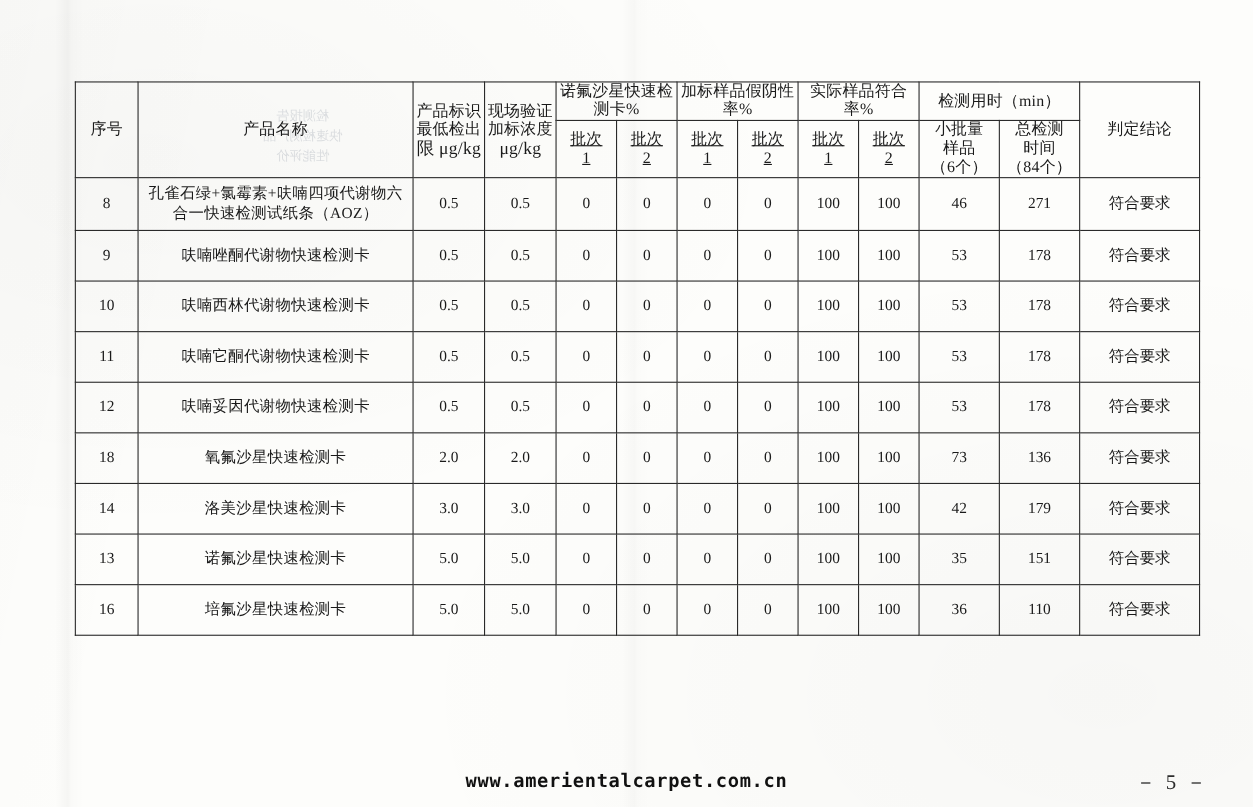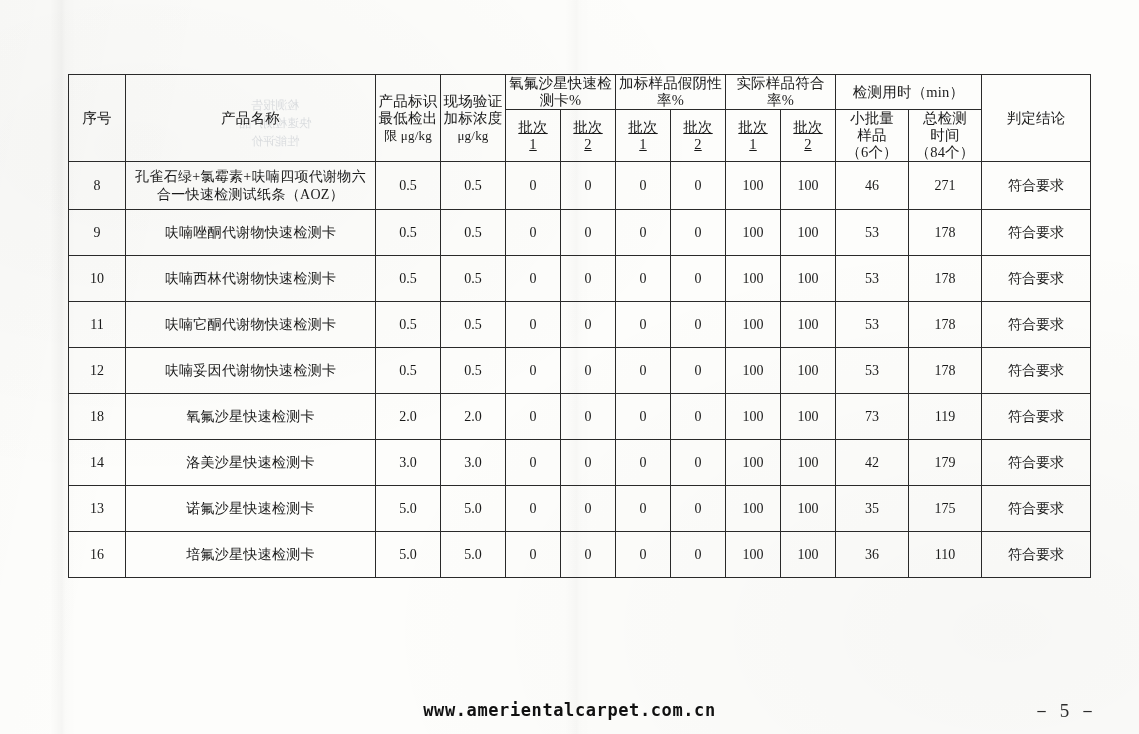--- a/index.html
+++ b/index.html
@@ -94,21 +94,21 @@
   }
   td.numcell, td.idx, td.res {
     font-family: "Liberation Serif", serif;
   }
   td.name {
     font-size: 14.5px;
     line-height: 20px;
     letter-spacing: .3px;
   }
   th .unit {
-    font-size: 13px;
+    font-size: 16px;
   }
   th.batch {
     font-size: 14px;
     line-height: 17px;
     text-decoration: underline;
   }
   th.sub {
     font-size: 13.5px;
     line-height: 16px;
   }
@@ -174,21 +174,21 @@
         <th rowspan="2">
           <div>产品标识</div>
           <div>最低检出</div>
           <div class="unit">限 μg/kg</div>
         </th>
         <th rowspan="2">
           <div>现场验证</div>
           <div>加标浓度</div>
           <div class="unit">μg/kg</div>
         </th>
-        <th colspan="2">氧氟沙星快速检测卡%</th>
+        <th colspan="2">诺氟沙星快速检测卡%</th>
         <th colspan="2">加标样品假阴性率%</th>
         <th colspan="2">实际样品符合率%</th>
         <th colspan="2">检测用时（min）</th>
         <th rowspan="2">判定结论</th>
       </tr>
       <tr>
         <th class="batch">
           <div>批次</div>
           <div>1</div>
         </th>
@@ -306,21 +306,21 @@
           <td class="name">氧氟沙星快速检测卡</td>
           <td class="numcell">2.0</td>
           <td class="numcell">2.0</td>
           <td class="numcell">0</td>
           <td class="numcell">0</td>
           <td class="numcell">0</td>
           <td class="numcell">0</td>
           <td class="numcell">100</td>
           <td class="numcell">100</td>
           <td class="numcell">73</td>
-          <td class="numcell">119</td>
+          <td class="numcell">136</td>
           <td class="res">符合要求</td>
         </tr>
         <tr>
           <td class="idx">14</td>
           <td class="name">洛美沙星快速检测卡</td>
           <td class="numcell">3.0</td>
           <td class="numcell">3.0</td>
           <td class="numcell">0</td>
           <td class="numcell">0</td>
           <td class="numcell">0</td>
@@ -336,21 +336,21 @@
           <td class="name">诺氟沙星快速检测卡</td>
           <td class="numcell">5.0</td>
           <td class="numcell">5.0</td>
           <td class="numcell">0</td>
           <td class="numcell">0</td>
           <td class="numcell">0</td>
           <td class="numcell">0</td>
           <td class="numcell">100</td>
           <td class="numcell">100</td>
           <td class="numcell">35</td>
-          <td class="numcell">175</td>
+          <td class="numcell">151</td>
           <td class="res">符合要求</td>
         </tr>
         <tr>
           <td class="idx">16</td>
           <td class="name">培氟沙星快速检测卡</td>
           <td class="numcell">5.0</td>
           <td class="numcell">5.0</td>
           <td class="numcell">0</td>
           <td class="numcell">0</td>
           <td class="numcell">0</td>

